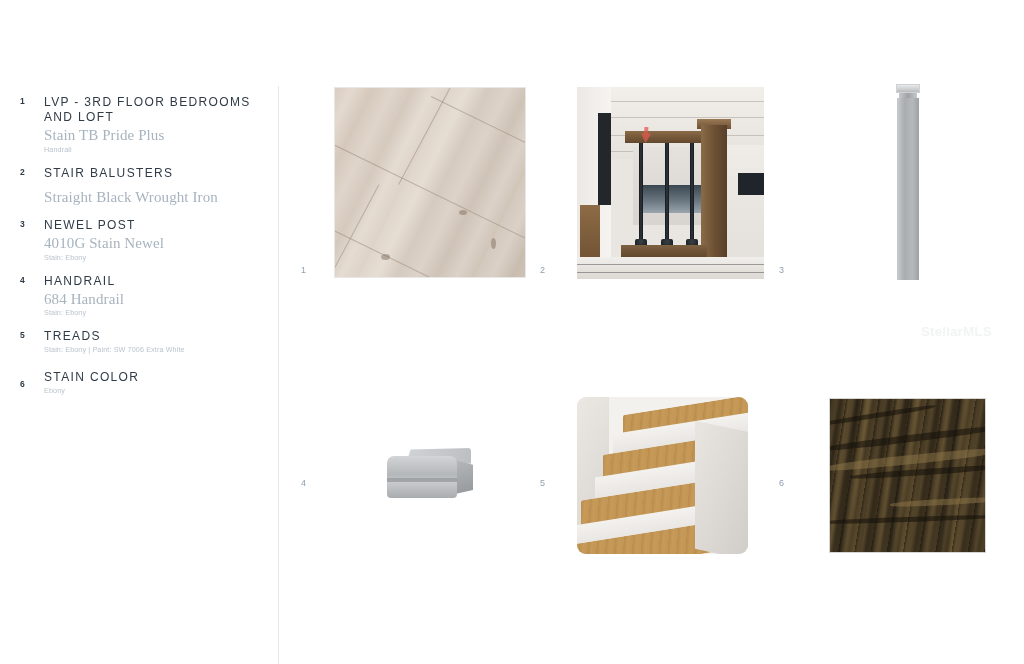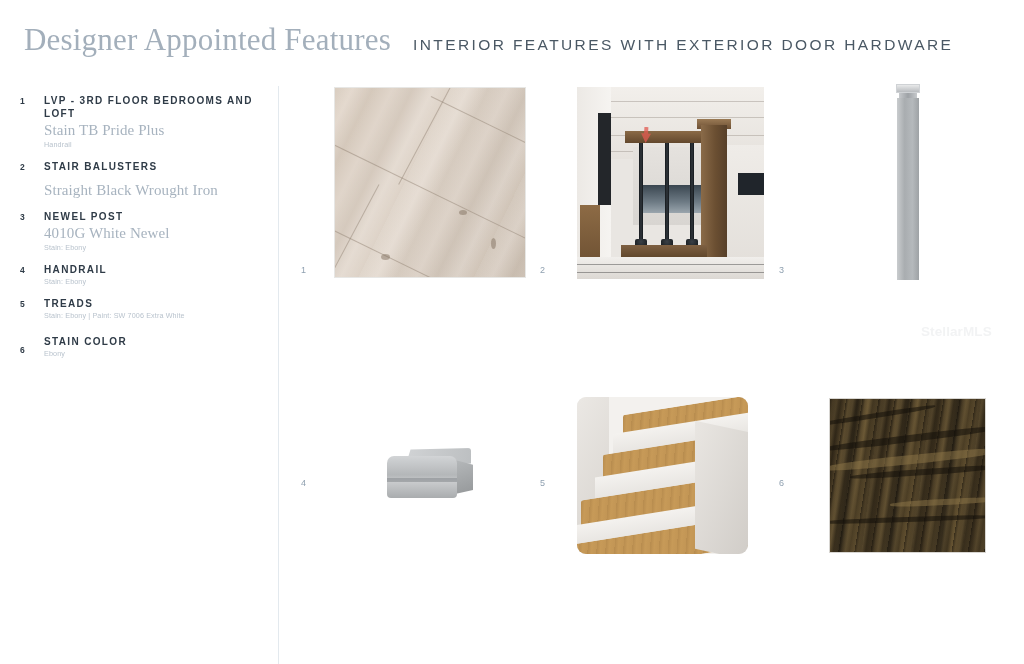--- a/index.html
+++ b/index.html
@@ -88,22 +88,22 @@
     position: absolute;
     left: 2px;
     top: 1px;
     font-size: 8.5px;
     font-weight: 700;
     color: #2f3b47;
     letter-spacing: 0.3px;
   }
   .legend-num.low { top: 9px; }
   .legend-cat {
-    font-size: 10px;
-    font-weight: 700;
+    font-size: 12px;
+    font-weight: 400;
     color: #2f3b47;
     letter-spacing: 1.35px;
     line-height: 1.25;
     text-transform: uppercase;
   }
   .legend-name {
     font-family: "Liberation Serif", serif;
     font-size: 15px;
     font-weight: 400;
     color: #a7b3bf;
@@ -326,25 +326,20 @@
     letter-spacing: 0.1px;
     font-family: "Liberation Sans", sans-serif;
   }
 </style>
 </head>
 <body>
 
 <div class="page">
 
   <div class="header">
-    <div class="header-titleline">
-      <span class="title-main">Designer Appointed Features</span>
-      <span class="title-divider"></span>
-      <span class="title-sub">INTERIOR FEATURES WITH EXTERIOR DOOR HARDWARE</span>
-    </div>
   </div>
 
   <div class="v-divider"></div>
 
   <div class="legend">
 
     <div class="legend-item" style="margin-bottom:12px;">
       <span class="legend-num">1</span>
       <div class="legend-cat">LVP - 3RD FLOOR BEDROOMS AND LOFT</div>
       <div class="legend-name">Stain TB Pride Plus</div>
@@ -354,27 +349,28 @@
     <div class="legend-item" style="margin-bottom:12px;">
       <span class="legend-num">2</span>
       <div class="legend-cat">STAIR BALUSTERS</div>
       <div class="legend-name gap">Straight Black Wrought Iron</div>
       <div class="legend-note"></div>
     </div>
 
     <div class="legend-item" style="margin-bottom:11px;">
       <span class="legend-num">3</span>
       <div class="legend-cat">NEWEL POST</div>
-      <div class="legend-name">4010G White Newel</div>
+      <div class="legend-name">4010G Stain Newel</div>
       <div class="legend-note">Stain: Ebony</div>
     </div>
 
     <div class="legend-item" style="margin-bottom:11px;">
       <span class="legend-num">4</span>
       <div class="legend-cat">HANDRAIL</div>
+      <div class="legend-name">684 Handrail</div>
       <div class="legend-note">Stain: Ebony</div>
     </div>
 
     <div class="legend-item" style="margin-bottom:15px;">
       <span class="legend-num">5</span>
       <div class="legend-cat">TREADS</div>
       <div class="legend-note">Stain: Ebony | Paint: SW 7006 Extra White</div>
     </div>
 
     <div class="legend-item">

